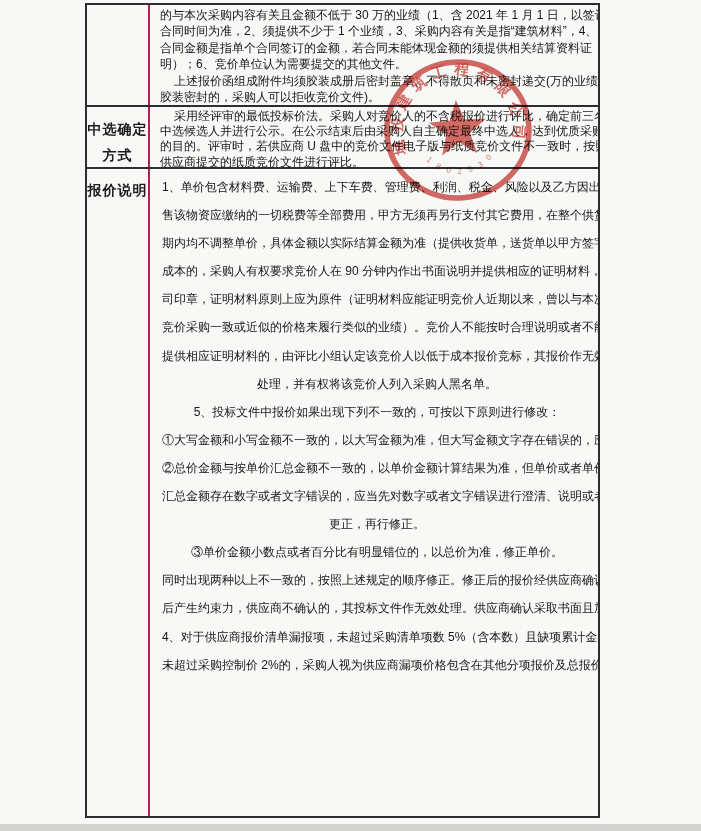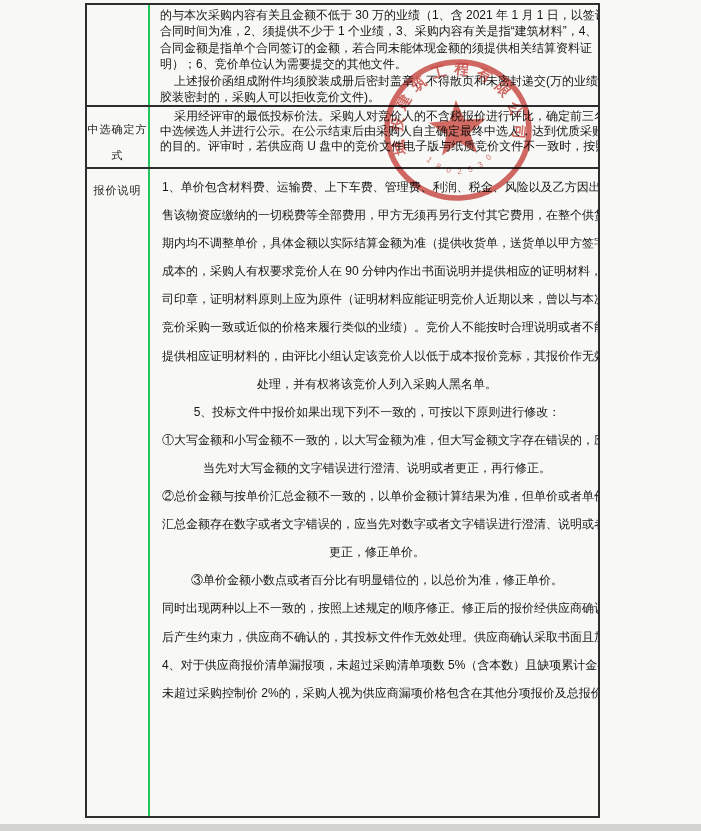--- a/index.html
+++ b/index.html
@@ -21,23 +21,23 @@
     display:flex; flex-direction:column;
     color:#1c1c1c;
   }
   .trow { display:flex; flex-direction:row; }
   .trow + .trow { border-top:2px solid #2e2e2e; }
   .row-1 { height:100px; }
   .row-2 { height:62px; }
   .row-3 { flex:1; }
 
   .label-cell {
-    flex:0 0 63px; border-right:2px solid #22c55e;
+    flex:0 0 63px; border-right:2px solid #be185d;
     display:flex; flex-direction:column; align-items:center;
-    font-size:11px; font-weight:400; letter-spacing:1px;
+    font-size:14px; font-weight:700; letter-spacing:1px;
     text-align:center;
   }
   .row-2 .label-cell { padding-top:9px; line-height:26px; }
   .row-3 .label-cell { padding-top:12px; line-height:18px; }
 
   .content-cell {
     flex:1; overflow:hidden;
   }
   .row-1 .content-cell { padding:2px 6px 0 10px; }
   .row-2 .content-cell { padding:2px 6px 0 10px; }
@@ -75,40 +75,40 @@
           <div class="tline">胶装密封的，采购人可以拒收竞价文件)。</div>
         </div>
     </div>
 
     <div class="trow row-2">
       <div class="label-cell">中选确定方式</div>
       <div class="content-cell">
           <div class="tline indent">采用经评审的最低投标价法。采购人对竞价人的不含税报价进行评比，确定前三名</div>
           <div class="tline">中选候选人并进行公示。在公示结束后由采购人自主确定最终中选人，达到优质采购</div>
           <div class="tline">的目的。评审时，若供应商 U 盘中的竞价文件电子版与纸质竞价文件不一致时，按照</div>
+          <div class="tline">供应商提交的纸质竞价文件进行评比。</div>
         </div>
     </div>
 
     <div class="trow row-3">
       <div class="label-cell">报价说明</div>
       <div class="content-cell">
           <div class="tline">1、单价包含材料费、运输费、上下车费、管理费、利润、税金、风险以及乙方因出</div>
           <div class="tline">售该物资应缴纳的一切税费等全部费用，甲方无须再另行支付其它费用，在整个供货</div>
           <div class="tline">期内均不调整单价，具体金额以实际结算金额为准（提供收货单，送货单以甲方签字</div>
           <div class="tline">成本的，采购人有权要求竞价人在 90 分钟内作出书面说明并提供相应的证明材料，</div>
           <div class="tline">司印章，证明材料原则上应为原件（证明材料应能证明竞价人近期以来，曾以与本次</div>
           <div class="tline">竞价采购一致或近似的价格来履行类似的业绩）。竞价人不能按时合理说明或者不能</div>
           <div class="tline">提供相应证明材料的，由评比小组认定该竞价人以低于成本报价竞标，其报价作无效</div>
           <div class="tline">处理，并有权将该竞价人列入采购人黑名单。</div>
           <div class="tline">5、投标文件中报价如果出现下列不一致的，可按以下原则进行修改：</div>
           <div class="tline">①大写金额和小写金额不一致的，以大写金额为准，但大写金额文字存在错误的，应</div>
-          <div class="tline">当先对大写金额的文字错误进行澄清、说明或者更正，再行修正。</div>
           <div class="tline">②总价金额与按单价汇总金额不一致的，以单价金额计算结果为准，但单价或者单价</div>
           <div class="tline">汇总金额存在数字或者文字错误的，应当先对数字或者文字错误进行澄清、说明或者</div>
-          <div class="tline">更正，修正单价。</div>
+          <div class="tline">更正，再行修正。</div>
           <div class="tline">③单价金额小数点或者百分比有明显错位的，以总价为准，修正单价。</div>
           <div class="tline">同时出现两种以上不一致的，按照上述规定的顺序修正。修正后的报价经供应商确认</div>
           <div class="tline">后产生约束力，供应商不确认的，其投标文件作无效处理。供应商确认采取书面且加</div>
           <div class="tline">4、对于供应商报价清单漏报项，未超过采购清单项数 5%（含本数）且缺项累计金额</div>
           <div class="tline">未超过采购控制价 2%的，采购人视为供应商漏项价格包含在其他分项报价及总报价</div>
         </div>
     </div>
 
   </div>
 

